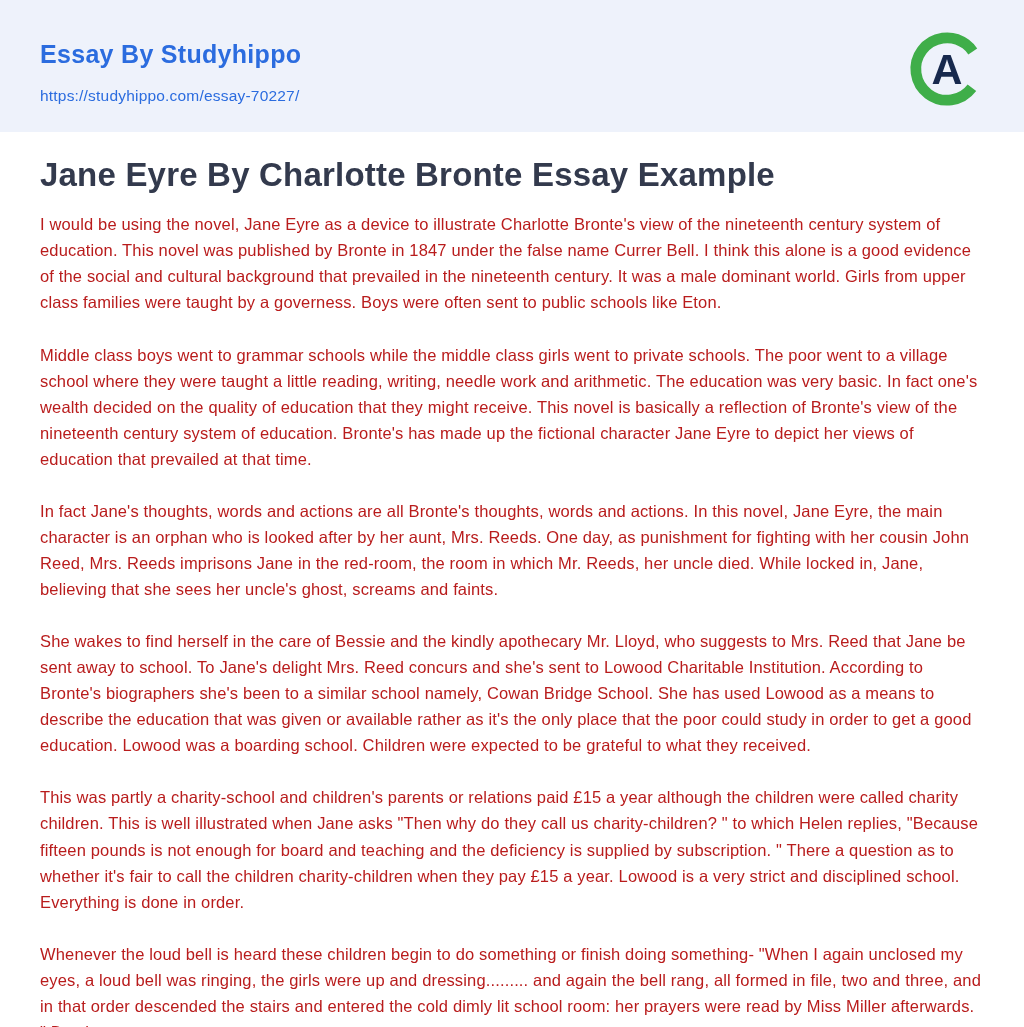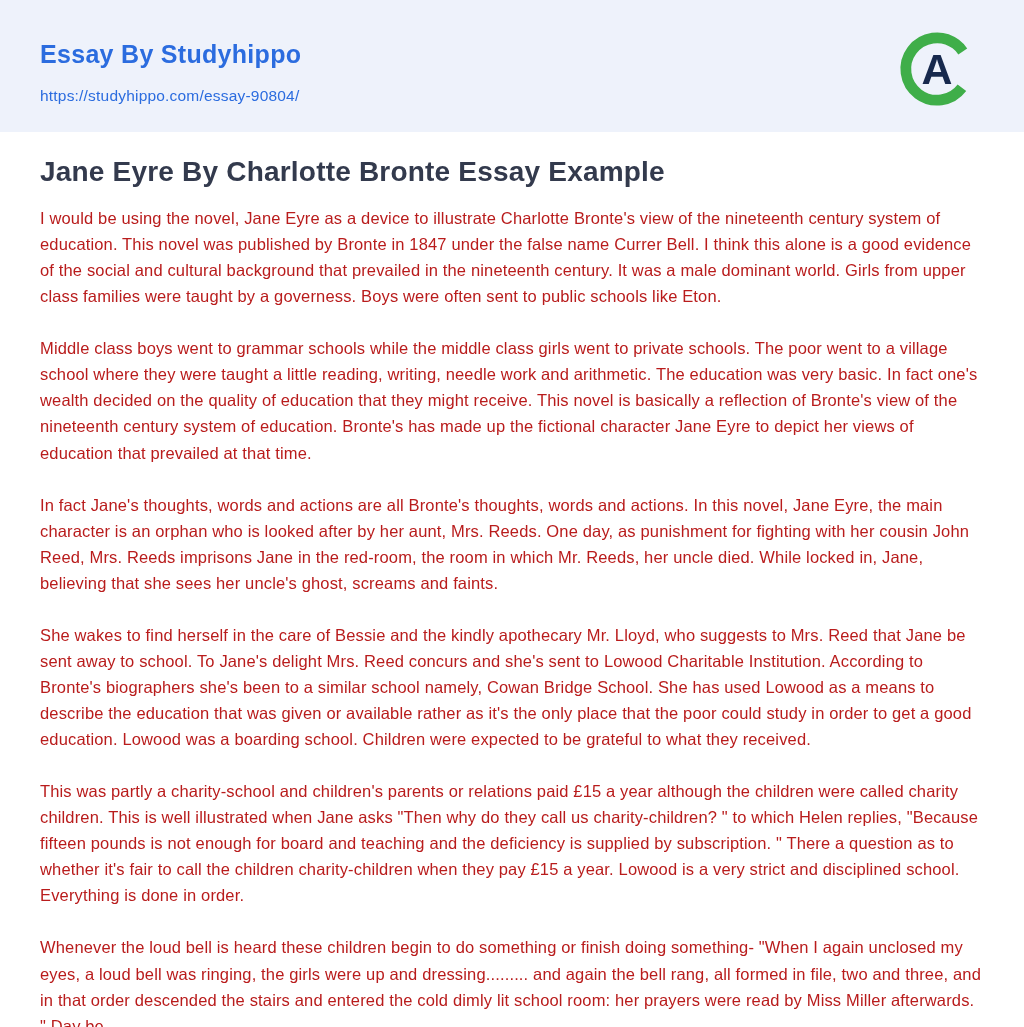--- a/index.html
+++ b/index.html
@@ -10,21 +10,21 @@
     font-family: "Liberation Sans", sans-serif;
   }
   body {
     width: 1024px;
     min-height: 1027px;
   }
 
   
   .site-header {
     background: #eef2fb;
-    padding: 30px 48px 24px 40px;
+    padding: 30px 38px 24px 40px;
     display: flex;
     justify-content: space-between;
     align-items: flex-start;
   }
   .header-text { display: flex; flex-direction: column; }
   .site-title {
     color: #2b6cdf;
     font-size: 25px;
     font-weight: 700;
     letter-spacing: 0.3px;
@@ -46,41 +46,41 @@
     flex: 0 0 auto;
     cursor: pointer;
   }
 
   
   .article {
     padding: 22px 40px 20px 40px;
   }
   .article-title {
     color: #333a4d;
-    font-size: 28px;
+    font-size: 33px;
     font-weight: 700;
     letter-spacing: 0.2px;
     margin: 0 0 16px 0;
     line-height: 1.25;
   }
   .article-body p {
     color: #b91c1c;
     font-size: 16.5px;
     line-height: 1.58;
     letter-spacing: 0.15px;
     margin: 0 0 26px 0;
   }
 </style>
 </head>
 <body>
 
 <header class="site-header">
   <div class="header-text">
     <a class="site-title">Essay By Studyhippo</a>
-    <a class="site-url">https://studyhippo.com/essay-90804/</a>
+    <a class="site-url">https://studyhippo.com/essay-70227/</a>
   </div>
   <div class="logo">
     <svg viewBox="0 0 80 80" width="78" height="78">
       <circle cx="40" cy="40" r="32" fill="none" stroke="#3fae49" stroke-width="11" stroke-dasharray="161 40" transform="rotate(37 40 40)"></circle>
       <text x="40" y="55" text-anchor="middle" font-family="Liberation Sans, sans-serif" font-size="44" font-weight="bold" fill="#17294d">A</text>
     </svg>
   </div>
 </header>
 
 <main class="article">

